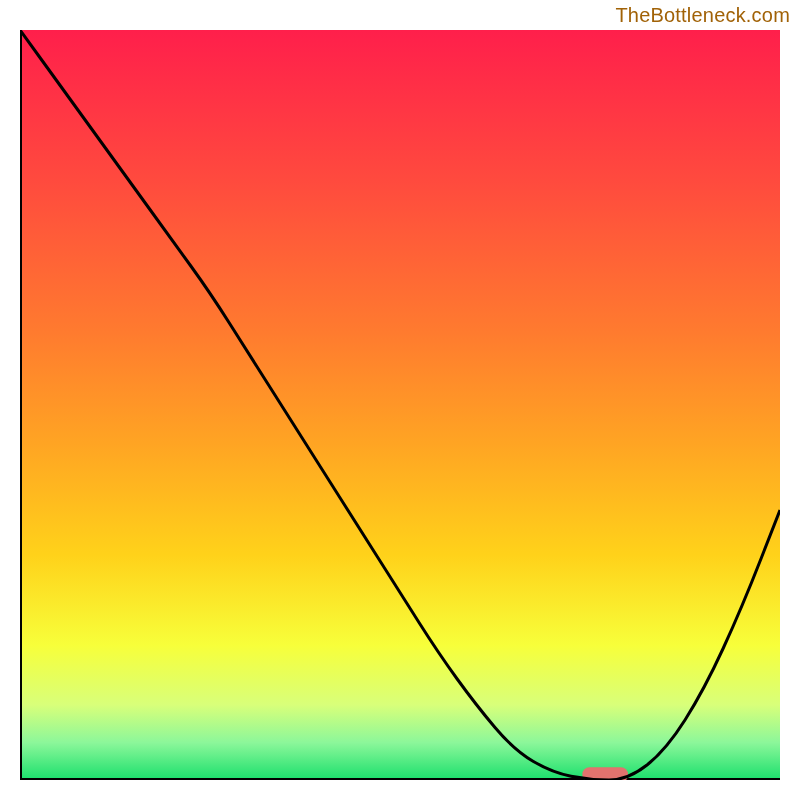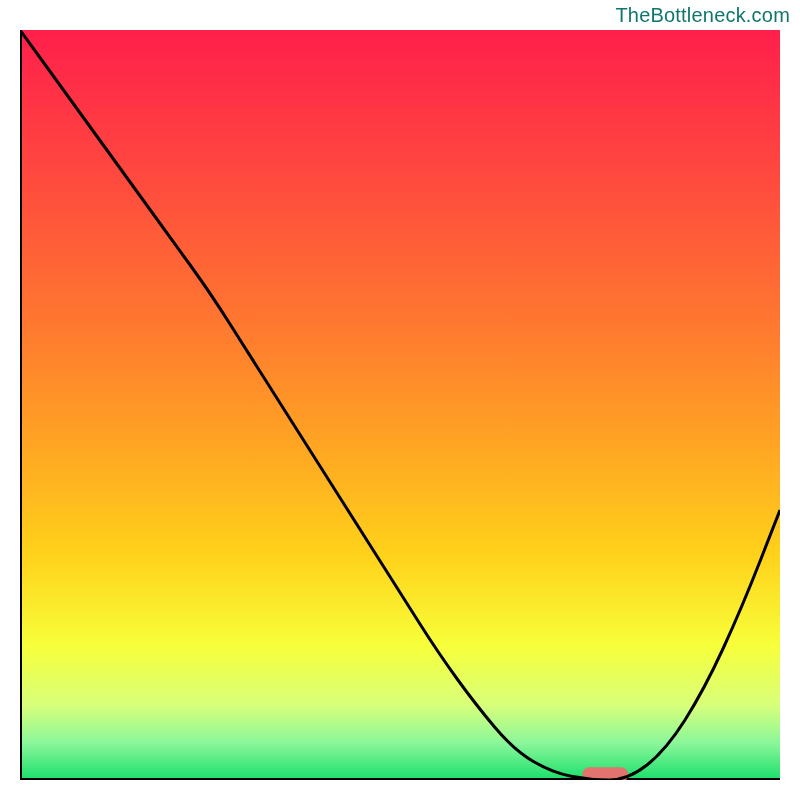--- a/index.html
+++ b/index.html
@@ -9,21 +9,21 @@
     height: 800px;
     background: #ffffff;
     overflow: hidden;
   }
   .watermark {
     position: absolute;
     top: 4px;
     right: 10px;
     font-family: Arial, Helvetica, sans-serif;
     font-size: 20px;
-    color: #0f766e;
+    color: #a16207;
     font-weight: 500;
     letter-spacing: 0.2px;
   }
   .chart-box {
     position: absolute;
     left: 20px;
     top: 30px;
     width: 760px;
     height: 750px;
   }

